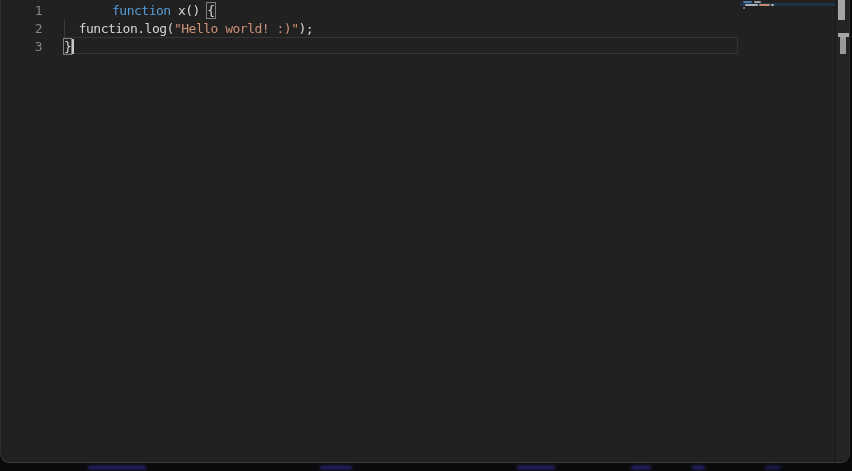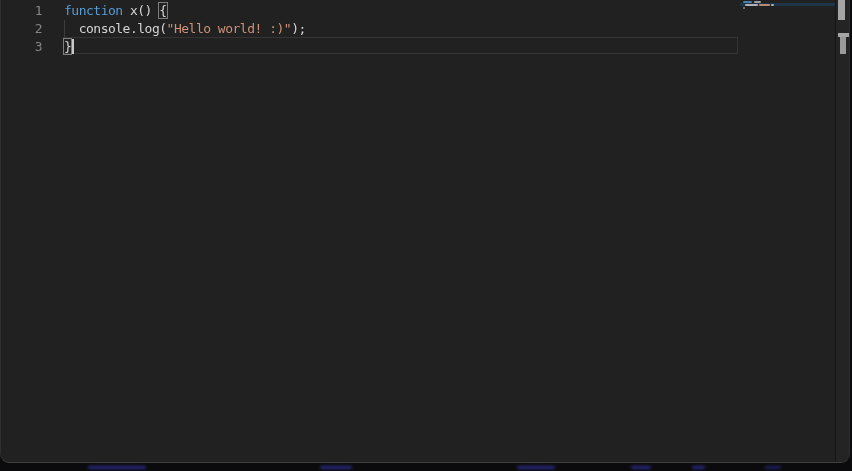--- a/index.html
+++ b/index.html
@@ -18,21 +18,21 @@
   
   .editor { position:absolute; inset:0; }
   .lines { position:absolute; left:0; top:0; right:14px; padding-top:2px; }
   .row { display:flex; height:18px; line-height:18px; font-size:13px; letter-spacing:-0.5px; }
   .gutter-num {
     flex:none; width:63px; padding-right:22px; text-align:right;
     color:var(--lineNumber, #858585); user-select:none;
   }
   .content { white-space:pre; color:var(--fg, #d4d4d4); position:relative; }
   .tok { white-space:pre; }
-  .kw  { color:var(--keyword, #569cd6); }
+  .kw  { color:var(--keyword, #569cd6);margin-left:48px; }
   .str { color:var(--string, #ce9178); }
   .bracket-box { outline:1px solid #7e7e7e; outline-offset:-0.5px; }
 
   .indent-guide {
     position:absolute; left:63px; top:20px; width:1px; height:18px;
     background:#3c3c3c;
   }
   .current-line {
     position:absolute; left:62px; top:37px; width:675px; height:17px;
     border:1px solid #343434; pointer-events:none;
@@ -77,21 +77,21 @@
 
     <div class="lines">
 
       <div class="row">
         <div class="gutter-num">1</div>
         <div class="content"><span class="tok kw">function</span><span class="tok"> x() </span><span class="tok bracket-box">{</span></div>
       </div>
 
       <div class="row">
         <div class="gutter-num">2</div>
-        <div class="content"><span class="tok">  console.log(</span><span class="tok str">"Hello world! :)"</span><span class="tok">);</span></div>
+        <div class="content"><span class="tok">  function.log(</span><span class="tok str">"Hello world! :)"</span><span class="tok">);</span></div>
       </div>
 
       <div class="row">
         <div class="gutter-num">3</div>
         <div class="content"><span class="tok bracket-box">}</span><span class="cursor"></span></div>
       </div>
 
     </div>
 
     <div class="minimap">

